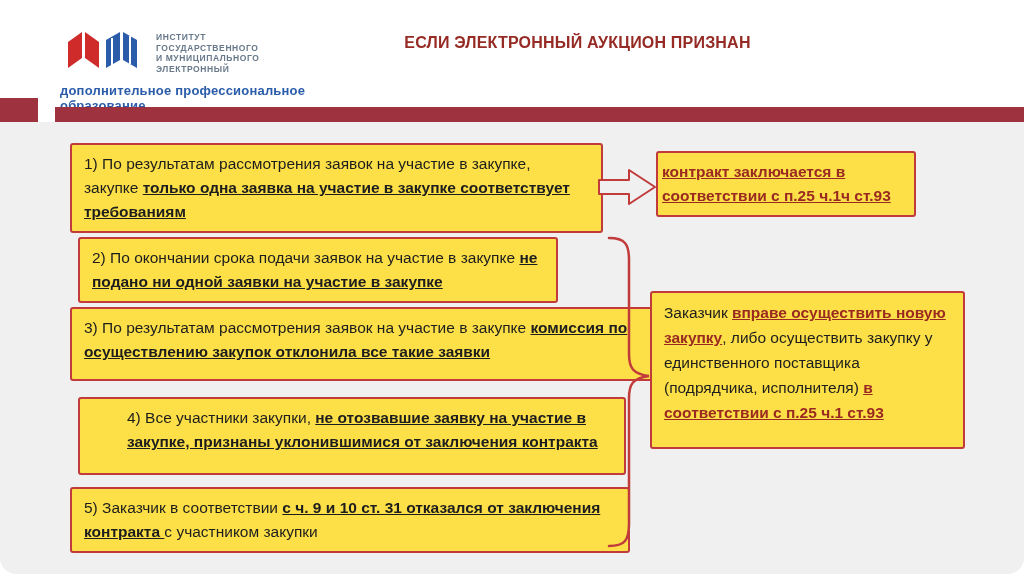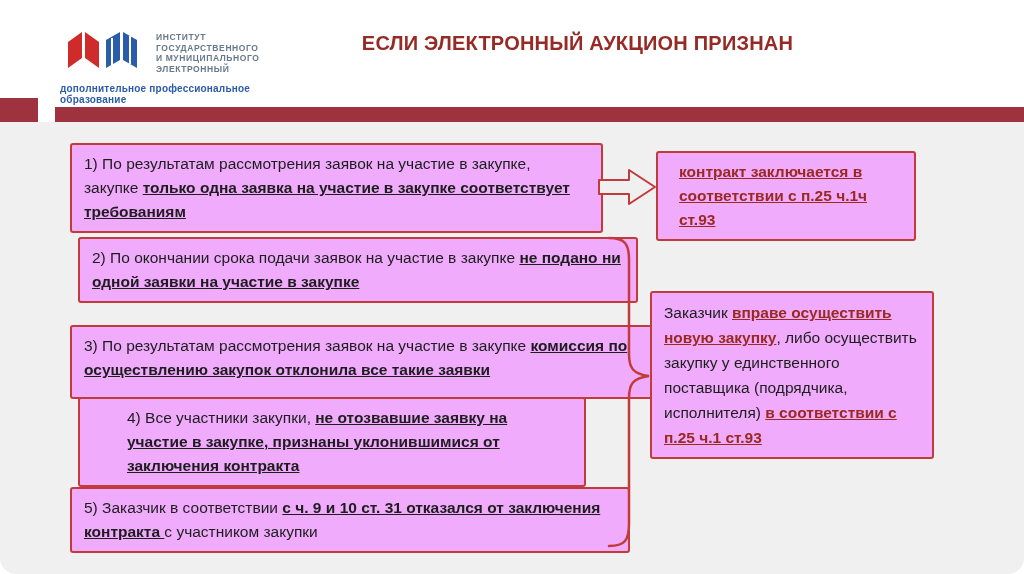--- a/index.html
+++ b/index.html
@@ -4,45 +4,45 @@
 <style>
   * { margin:0; padding:0; box-sizing:border-box; }
   body { font-family:"Liberation Sans", sans-serif; background:#fff; }
   .slide { position:relative; width:1024px; height:574px; background:#ffffff; overflow:hidden;border-radius:16px; }
 
   
   .logo-wrap { position:absolute; left:60px; top:26px; width:250px; }
   .logo-row { display:flex; align-items:flex-start; }
   .logo-icon { flex:0 0 auto; }
   .logo-text { margin-left:8px; margin-top:6px; font-size:8.5px; font-weight:bold; letter-spacing:0.6px; color:#67788a; line-height:10.5px; }
-  .logo-sub { margin-top:5px; font-size:10px; font-weight:bold; color:#2a5caa; border-bottom:1.5px solid #2a5caa; padding-bottom:2px; width:248px; letter-spacing:0.2px; }
+  .logo-sub { margin-top:5px; font-size:13px; font-weight:bold; color:#2a5caa; border-bottom:1.5px solid #2a5caa; padding-bottom:2px; width:248px; letter-spacing:0.2px; }
 
-  .title { position:absolute; left:320px; top:28px; width:515px; text-align:center; color:#962a24; font-weight:bold; font-size:20px; line-height:30px; letter-spacing:0.2px; }
+  .title { position:absolute; left:320px; top:28px; width:515px; text-align:center; color:#962a24; font-weight:bold; font-size:16px; line-height:30px; letter-spacing:0.2px; }
 
   
   .accent-square { position:absolute; left:0; top:98px; width:38px; height:33px; background:#9e323e; }
   .accent-bar { position:absolute; left:55px; right:0; top:107px; height:15px; background:#9e323e; }
 
   
   .content-bg { position:absolute; left:0; top:122px; right:0; bottom:0; background:#f0f0f0; }
 
   
-  .box { position:absolute; background:#f0abfc; border:2px solid #c23b3b; border-radius:3px; color:#1d1d1d; font-size:15.5px; line-height:24px; padding:7px 12px; }
+  .box { position:absolute; background:#fde047; border:2px solid #c23b3b; border-radius:3px; color:#1d1d1d; font-size:15.5px; line-height:24px; padding:7px 12px; }
   .seg-n { font-weight:normal; }
   .seg-b { font-weight:bold; text-decoration:underline; }
   .seg-r { font-weight:bold; text-decoration:underline; color:#9a2a21; }
 
   .box1 { left:70px;  top:143px; width:533px; min-height:76px; }
-  .box2 { left:78px;  top:237px; width:560px; min-height:52px; }
-  .box3 { left:70px;  top:325px; width:612px; min-height:74px; }
-  .box4 { left:78px;  top:397px; width:508px; min-height:78px;padding-left:47px; }
+  .box2 { left:78px;  top:237px; width:480px; min-height:52px; }
+  .box3 { left:70px;  top:307px; width:612px; min-height:74px; }
+  .box4 { left:78px;  top:397px; width:548px; min-height:78px;padding-left:47px; }
   .box5 { left:70px;  top:487px; width:560px; min-height:58px; }
 
-  .rbox1 { left:656px; top:151px; width:260px; min-height:62px; line-height:24px; padding:7px 21px; }
-  .rbox2 { left:650px; top:291px; width:284px; min-height:158px; line-height:25px; }
+  .rbox1 { left:656px; top:151px; width:260px; min-height:62px; line-height:24px; padding:7px 4px; }
+  .rbox2 { left:650px; top:291px; width:315px; min-height:158px; line-height:25px; }
 
   .arrow-conn { position:absolute; left:597px; top:167px; width:60px; height:40px; }
   .brace-conn { position:absolute; left:605px; top:236px; width:48px; height:312px; }
 </style>
 </head>
 <body>
 
 <div class="slide">
 
   <div class="logo-wrap">

